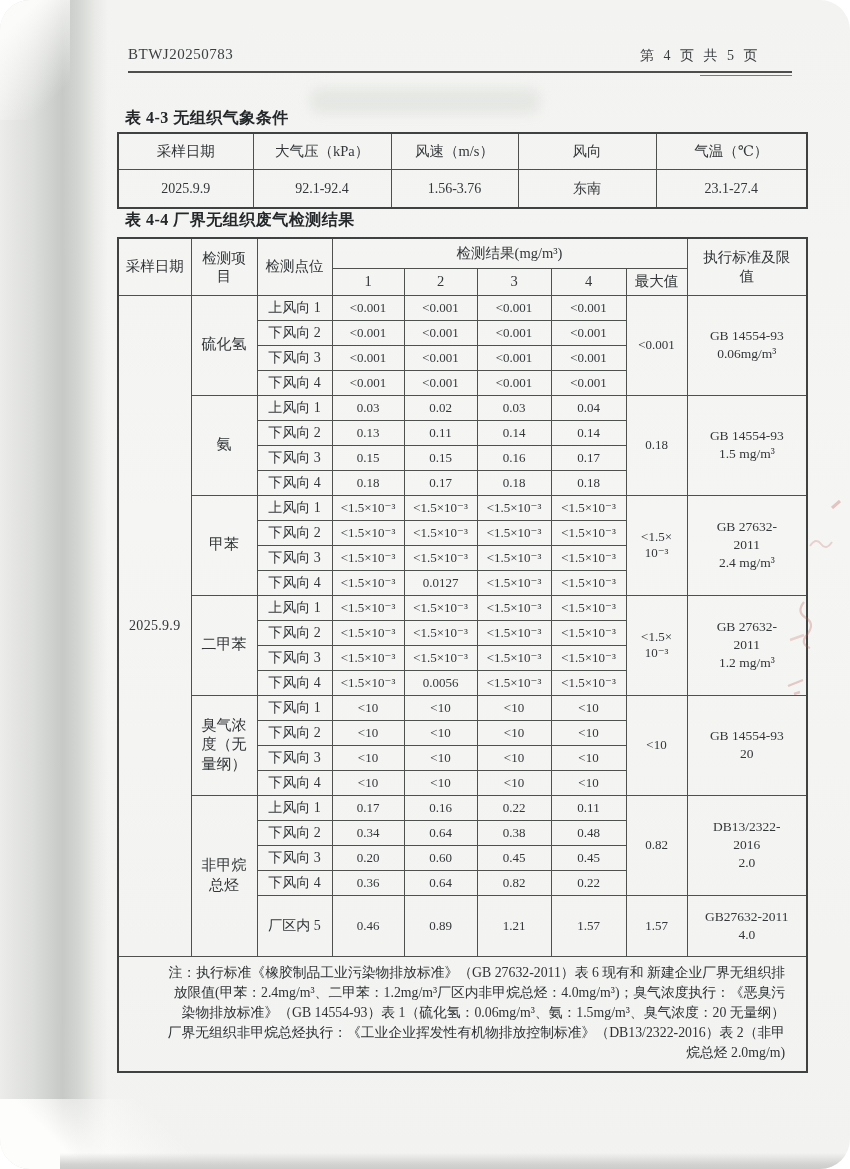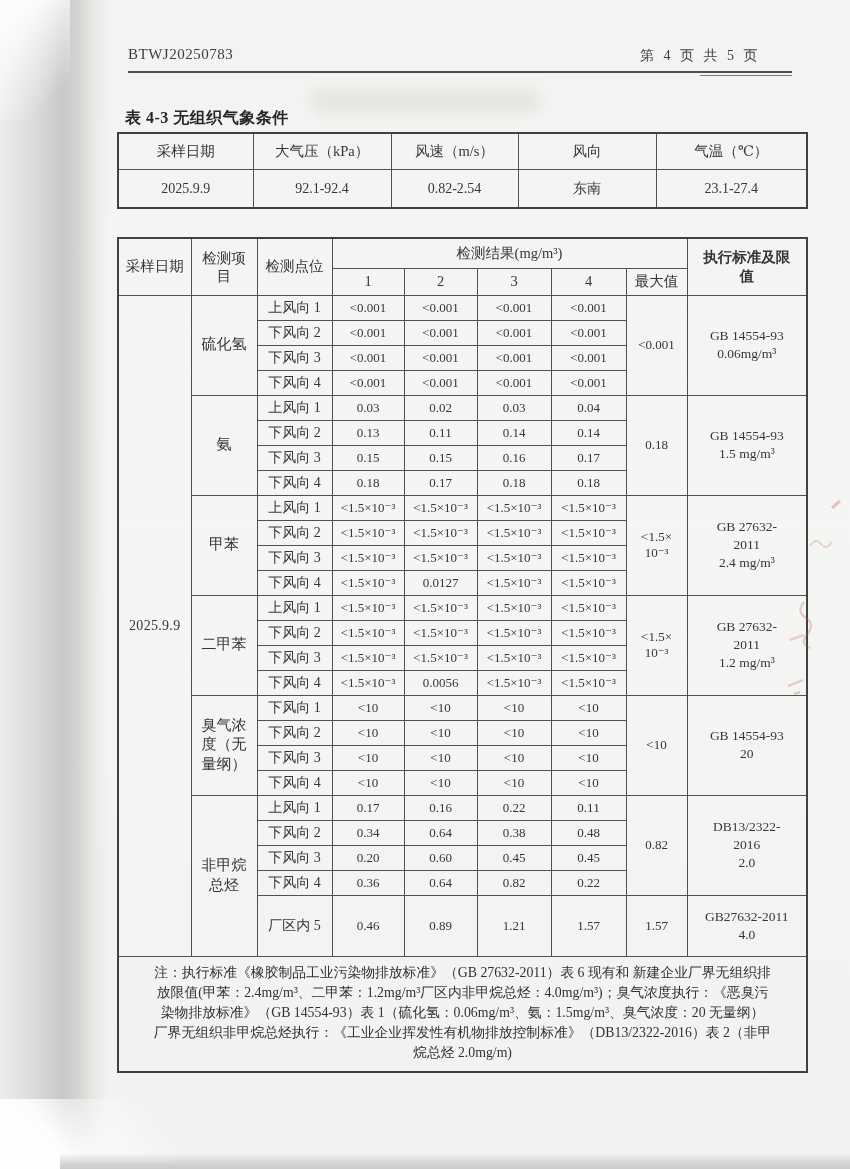--- a/index.html
+++ b/index.html
@@ -1,20 +1,21 @@
 <!DOCTYPE html>
 <html><head>
 <meta charset="utf-8">
 <style>
   html,body{margin:0;padding:0;background:#ffffff;}
   .page{
     position:relative;width:850px;height:1169px;overflow:hidden;
     background:linear-gradient(180deg,#f3f4f1 0%,#f5f6f3 45%,#f2f3f0 100%);
     font-family:"Liberation Serif","DejaVu Serif",serif;
     color:#33373a;
+    border-radius:30px;
   }
   
   .scan-edge{
     position:absolute;left:0;top:0;width:108px;height:1169px;
     background:linear-gradient(90deg,#ececea 0%,#dcdedb 30%,#c6c9c5 58%,#d2d5d1 72%,#e9eae7 88%,rgba(245,246,243,0) 100%);
   }
   .scan-edge-top{
     position:absolute;left:0;top:0;width:70px;height:120px;
     background:linear-gradient(135deg,#fbfbfa 20%,rgba(251,251,250,0) 80%);
   }
@@ -45,33 +46,33 @@
   .t44{position:absolute;left:117px;top:237px;width:689px;}
   td,th{border:1px solid #4d524f;font-weight:normal;text-align:center;vertical-align:middle;
         padding:0 2px;overflow:hidden;}
   .t43{border:2px solid #3e4341;}
   .t44{border:2px solid #3e4341;}
   .t43 th{height:35px;font-size:14.5px;}
   .t43 td{height:37px;font-size:14px;}
   .t44 thead .h1{height:30px;}
   .t44 thead .h2{height:27px;}
   .t44 th{font-size:14.5px;}
-  .th-standard{padding:0 14px;line-height:1.3;font-weight:bold;}
+  .th-standard{padding:0 14px;line-height:1.3;}
   .th-item{padding:0 6px;line-height:1.25;margin-top:43px;}
   .r{height:25px;}
   .r-tall{height:52px;}
   .c-date{font-size:14px;letter-spacing:.3px;}
   .c-item{font-size:15px;line-height:1.3;padding:0 5px;margin-top:44px;}
   .c-point{font-size:14px;white-space:nowrap;}
   .val{font-size:13px;white-space:nowrap;}
   .c-max{font-size:13px;line-height:1.25;}
   .c-std{font-size:13.5px;line-height:1.35;padding:12px 3px;}
   .pre{white-space:pre-line;}
   .notes-cell{
-    text-align:center;vertical-align:top;padding:5px 9px 7px 9px;
+    text-align:right;vertical-align:top;padding:5px 21px 7px 9px;
     font-size:13.8px;line-height:1.3;color:#2e3235;
   }
   .notes-cell div{margin:2px 0;}
   .footer-company{
     position:absolute;left:130px;top:1061px;font-size:13.5px;letter-spacing:1.5px;color:#565b58;
   }
 </style>
 </head>
 <body>
 
@@ -102,27 +103,28 @@
         <tr>
       <th>采样日期</th>
       <th>大气压（kPa）</th>
       <th>风速（m/s）</th>
       <th>风向</th>
       <th>气温（℃）</th>
     </tr>
     <tr>
       <td>2025.9.9</td>
       <td>92.1-92.4</td>
-      <td>0.82-2.54</td>
+      <td>1.56-3.76</td>
       <td>东南</td>
       <td>23.1-27.4</td>
     </tr>
   </tbody>
     </table>
 
+  <div class="tbl-title t44-title">表 4-4 厂界无组织废气检测结果</div>
 
   <table class="t44">
     <colgroup>
       <col style="width:73px">
         <col style="width:66px">
         <col style="width:75px">
       <col style="width:72px">
         <col style="width:73px">
         <col style="width:74px">
         <col style="width:75px">

